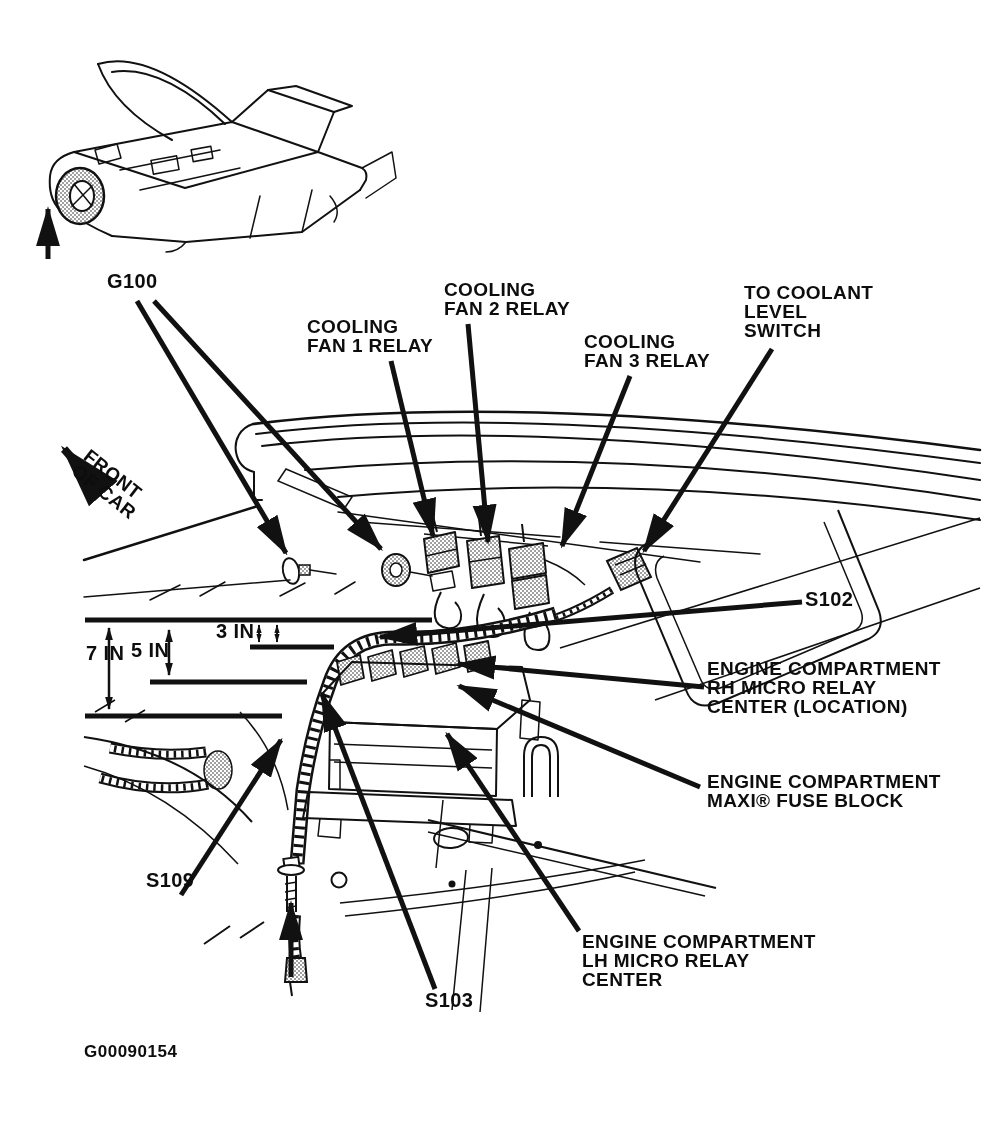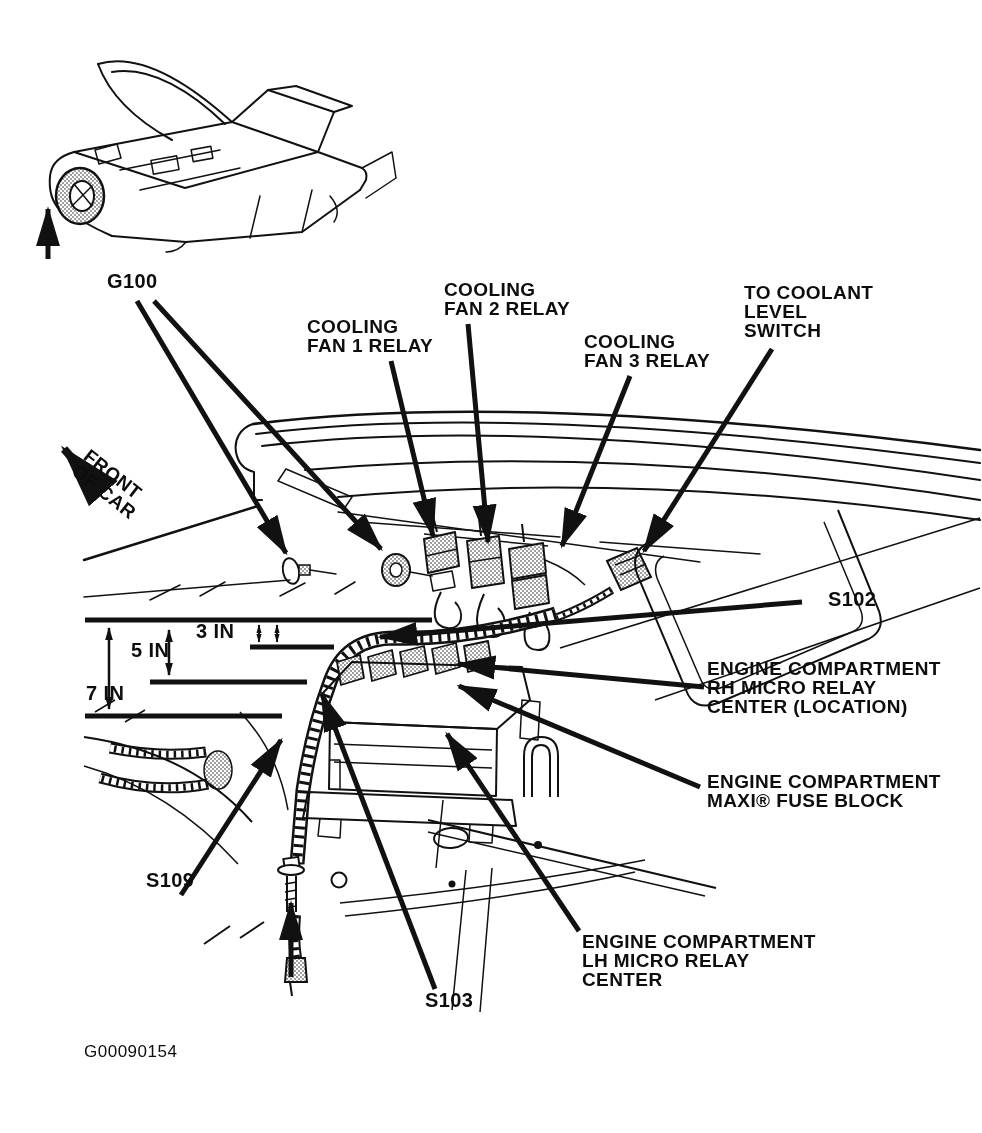--- a/index.html
+++ b/index.html
@@ -3,21 +3,21 @@
 <meta charset="utf-8">
 <style>
   html,body{margin:0;padding:0;background:#fff;}
   #stage{position:relative;width:982px;height:1133px;background:#fff;overflow:hidden;
          font-family:"Liberation Sans",sans-serif;}
   #art{position:absolute;left:0;top:0;}
   .lbl{position:absolute;color:#0d0d0d;font-weight:700;font-size:19px;line-height:19px;
        letter-spacing:.4px;white-space:pre-line;}
   .lbl.small{font-size:20px;}
   .rot{transform:rotate(38deg);transform-origin:left top;}
-  .figid{position:absolute;color:#0d0d0d;font-weight:400;font-size:17px;letter-spacing:.5px;}
+  .figid{position:absolute;color:#0d0d0d;font-weight:700;font-size:17px;letter-spacing:.5px;}
 </style>
 </head>
 <body>
 
 <div id="stage">
 
 <svg id="art" width="982" height="1133" viewBox="0 0 982 1133">
   <defs>
     <marker id="ah" markerUnits="strokeWidth" viewBox="0 0 10 7" refX="9.3" refY="3.5" markerWidth="8" markerHeight="5.6" orient="auto-start-reverse">
       <path d="M0,0.5 L10,3.5 L0,6.5 Z" fill="#111"></path>
@@ -225,34 +225,34 @@
 <div class="lbl small" style="left:107px;top:272px">G100</div>
 <div class="lbl" style="left:307px;top:317px">COOLING
 FAN 1 RELAY</div>
 <div class="lbl" style="left:444px;top:280px">COOLING
 FAN 2 RELAY</div>
 <div class="lbl" style="left:584px;top:332px">COOLING
 FAN 3 RELAY</div>
 <div class="lbl" style="left:744px;top:283px">TO COOLANT
 LEVEL
 SWITCH</div>
-<div class="lbl small" style="left:828px;top:590px">S102</div>
+<div class="lbl small" style="left:805px;top:590px">S102</div>
 <div class="lbl" style="left:707px;top:659px">ENGINE COMPARTMENT
 RH MICRO RELAY
 CENTER (LOCATION)</div>
 <div class="lbl" style="left:707px;top:772px">ENGINE COMPARTMENT
 MAXI® FUSE BLOCK</div>
 <div class="lbl" style="left:582px;top:932px">ENGINE COMPARTMENT
 LH MICRO RELAY
 CENTER</div>
 <div class="lbl small" style="left:146px;top:871px">S109</div>
 <div class="lbl small" style="left:425px;top:991px">S103</div>
 
-<div class="lbl small" style="left:86px;top:684px">7 IN</div>
+<div class="lbl small" style="left:86px;top:644px">7 IN</div>
 <div class="lbl small" style="left:131px;top:641px">5 IN</div>
-<div class="lbl small" style="left:196px;top:622px">3 IN</div>
+<div class="lbl small" style="left:216px;top:622px">3 IN</div>
 
 <div class="lbl rot" style="left:92px;top:446px">FRONT
 OF CAR</div>
 
 <div class="figid" style="left:84px;top:1042px">G00090154</div>
 
 </div>
 
 </body></html>

